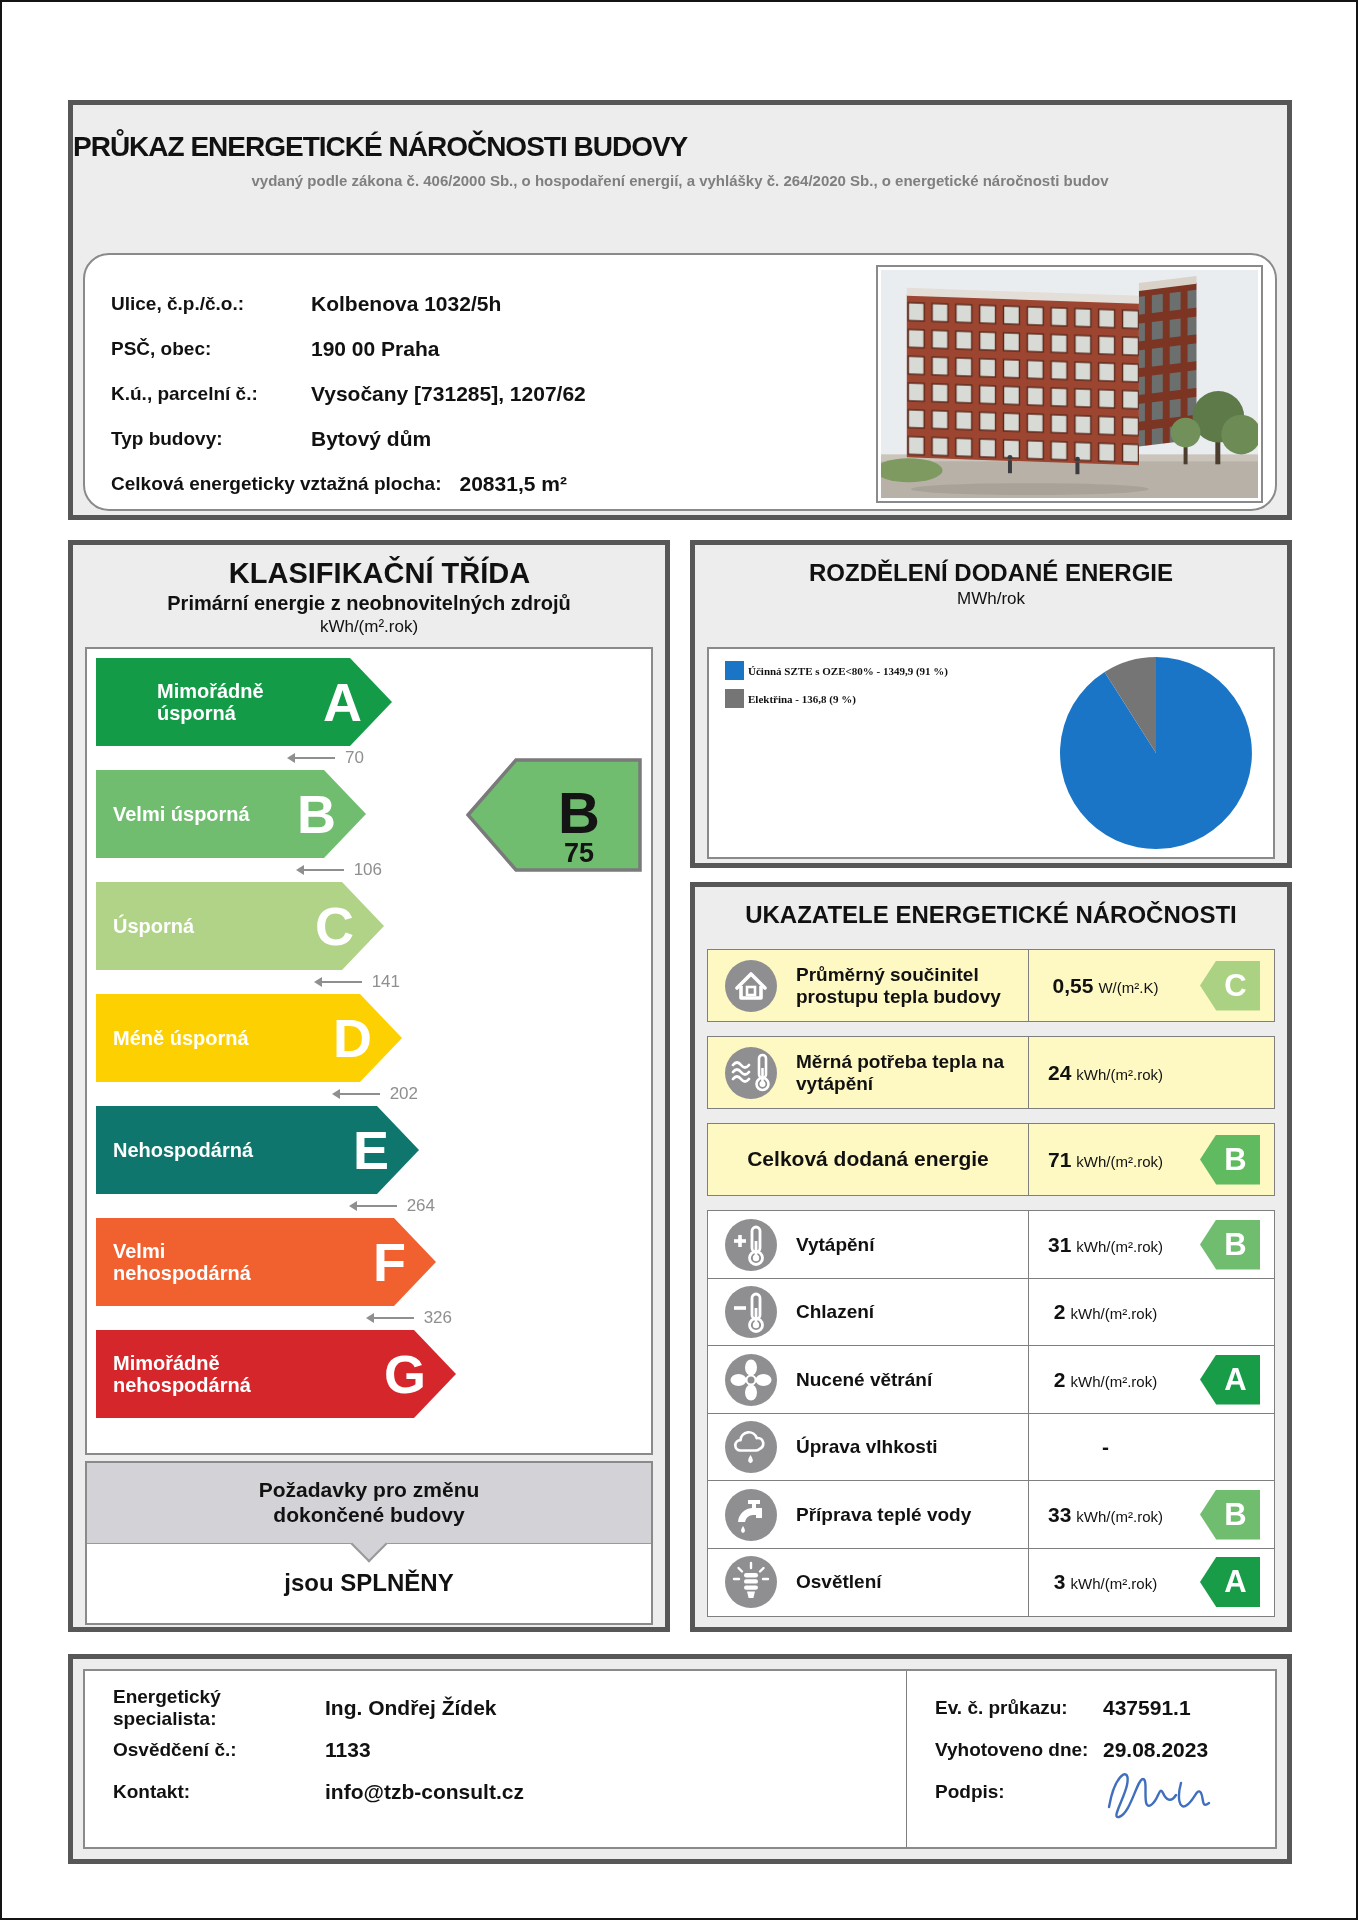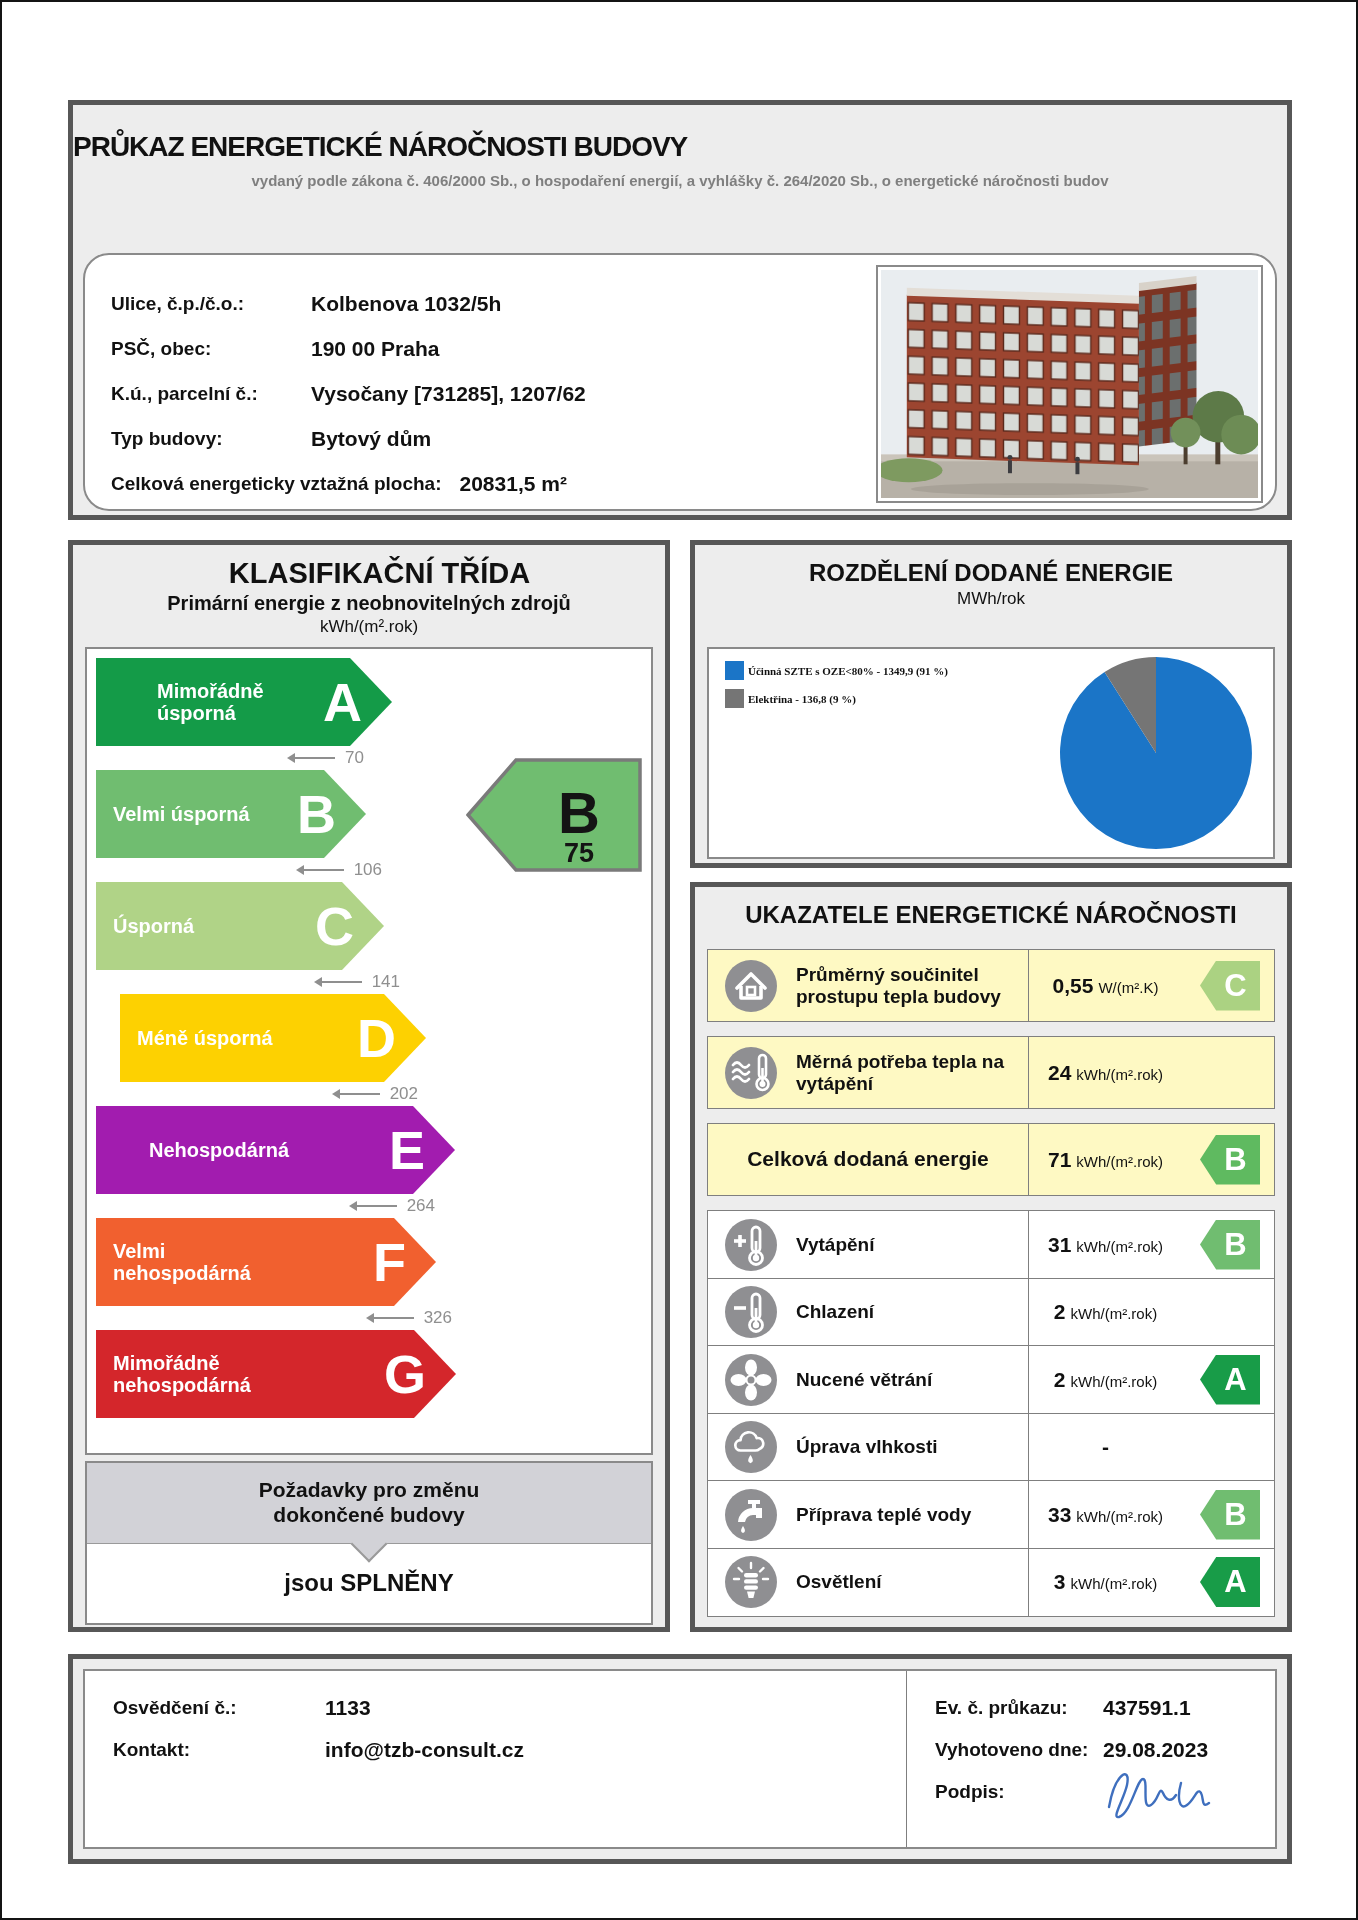--- a/index.html
+++ b/index.html
@@ -189,30 +189,30 @@
 
         <div class="band b2" style="background: rgb(176, 211, 135);">
           <span class="band-label">Úsporná</span>
           <span class="band-letter">C</span>
         </div>
         <div class="gap g2">
           <span class="tarrow"></span>
           <span>141</span>
         </div>
 
-        <div class="band b3" style="background: rgb(253, 209, 1); margin-left: 24px;">
+        <div class="band b3" style="background: rgb(253, 209, 1);">
           <span class="band-label">Méně úsporná</span>
           <span class="band-letter">D</span>
         </div>
         <div class="gap g3">
           <span class="tarrow"></span>
           <span>202</span>
         </div>
 
-        <div class="band b4" style="background: #a21caf; padding-left: 36px;">
+        <div class="band b4" style="background: #0f766e;">
           <span class="band-label">Nehospodárná</span>
           <span class="band-letter">E</span>
         </div>
         <div class="gap g4">
           <span class="tarrow"></span>
           <span>264</span>
         </div>
 
         <div class="band b5" style="background: rgb(241, 96, 47);">
           <span class="band-label">Velmi nehospodárná</span>
@@ -457,20 +457,24 @@
         </div>
       </div>
 
     </div>
   </div>
 
   <div class="panel" style="left:66px;top:1652px;width:1224px;height:210px;">
     <div class="foot-inner">
       <div class="fcol left">
         <div class="frow">
+          <span class="lbl">Energetický specialista:</span>
+          <span class="val">Ing. Ondřej Žídek</span>
+        </div>
+        <div class="frow">
           <span class="lbl">Osvědčení č.:</span>
           <span class="val">1133</span>
         </div>
         <div class="frow">
           <span class="lbl">Kontakt:</span>
           <span class="val">info@tzb-consult.cz</span>
         </div>
       </div>
       <div class="fcol right">
         <div class="frow">

